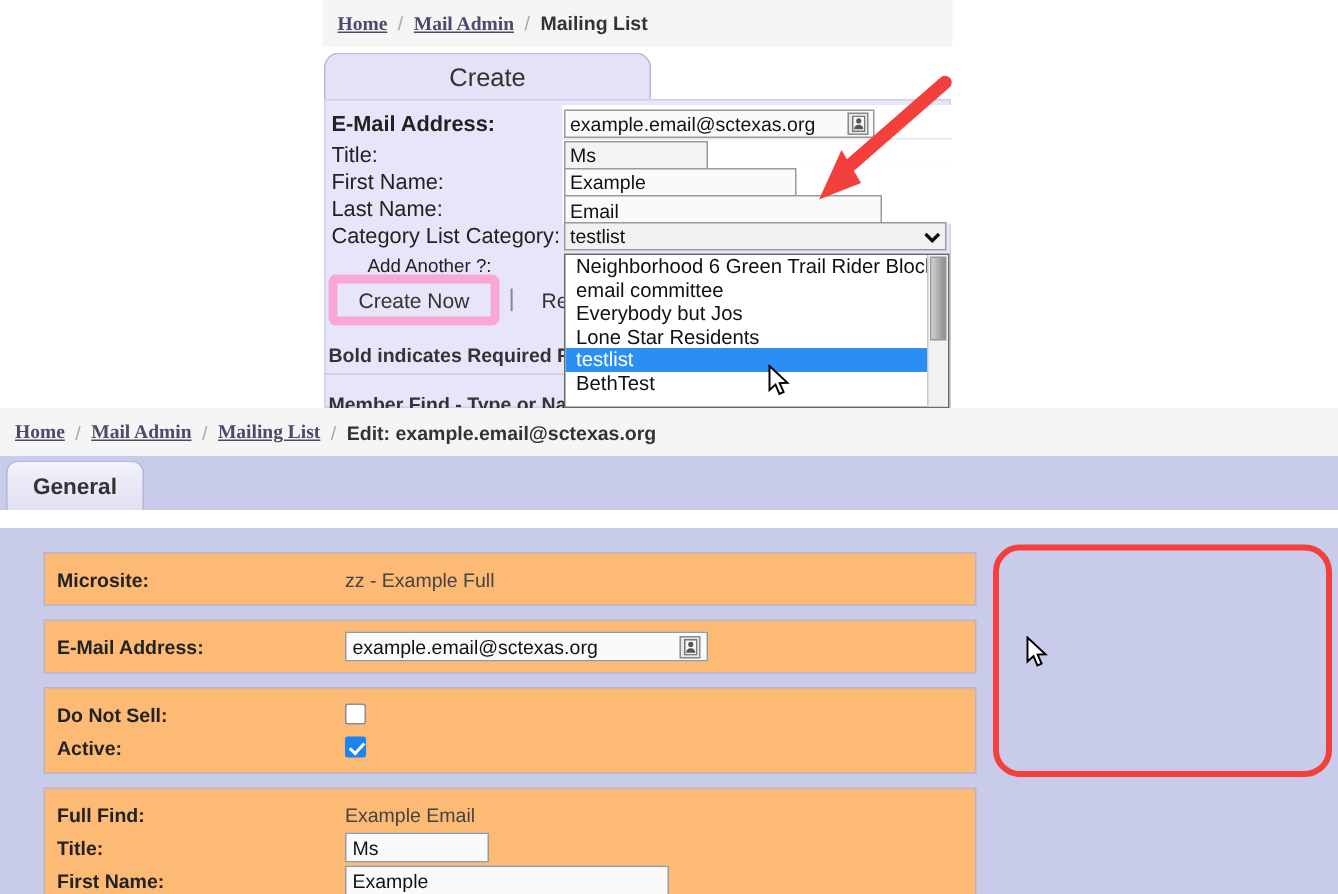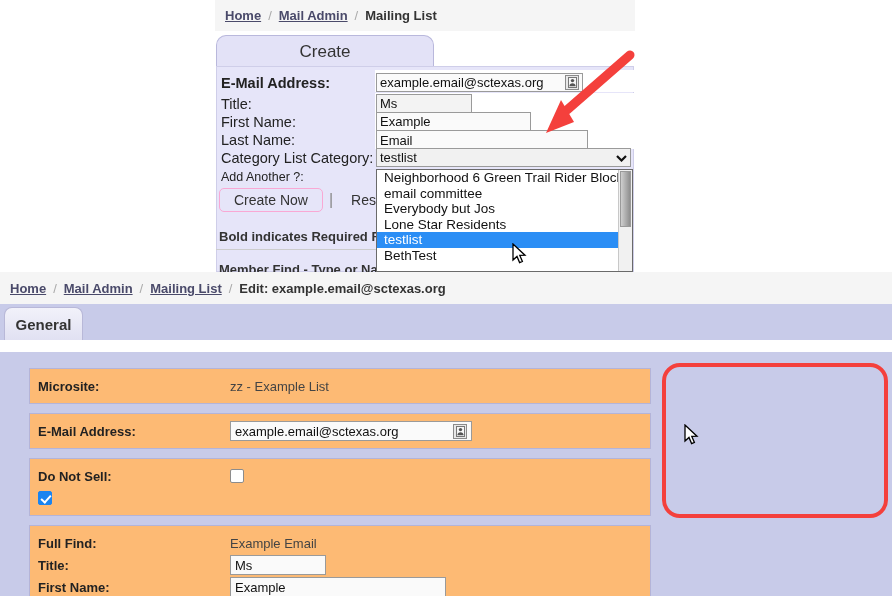--- a/index.html
+++ b/index.html
@@ -17,21 +17,21 @@
     position: absolute; left: 0; top: 0; width: 892px; height: 272px;
     background: #ffffff; overflow: hidden;
   }
   .breadcrumb-bar {
     position: absolute; background: #f5f5f5;
     font-size: 13px; color: #333; font-weight: bold;
     display: flex; align-items: center; gap: 7px;
     padding-left: 10px;
   }
   #top-breadcrumb { left: 215px; top: 0; width: 420px; height: 31px; }
-  .bc-link { color: #4a4a6a; text-decoration: underline; cursor: pointer; }
+  .bc-link { color: #4a4a6a; text-decoration: underline; cursor: pointer; font-family: Liberation Serif, serif; }
   .bc-sep { color: #aaa; font-weight: normal; }
   .bc-current { color: #333; }
 
   
   #create-tab {
     position: absolute; left: 216px; top: 35px; width: 218px; height: 32px;
     background: #e3e2f7; border: 1px solid #b9b8dc; border-bottom: none;
     border-radius: 10px 10px 0 0;
     font-size: 17px; color: #333;
     display: flex; align-items: center; justify-content: center;
@@ -65,21 +65,21 @@
   
   .white-strip { position: absolute; background: #ffffff; }
 
   #btn-row { position: absolute; left: 219px; top: 186px; height: 28px;
              display: flex; align-items: center; }
   .btn {
     font-size: 14px; color: #333; background: transparent;
     padding: 3px 12px; white-space: nowrap;
   }
   #create-now-btn {
-    border: 1px solid #f9a8d4; border-radius: 5px; padding: 3px 14px;
+    border: 6px solid #f9a8d4; border-radius: 5px; padding: 3px 14px;
     background: transparent; color: #333; font-size: 14px;
   }
   .btn-sep { color: #888; padding: 0 6px; }
 
   #bold-note {
     position: absolute; left: 219px; top: 229px;
     font-size: 13px; font-weight: bold; color: #333;
   }
   #bold-note-line {
     position: absolute; left: 216px; top: 249px; width: 250px; height: 1px;
@@ -119,21 +119,21 @@
     position: absolute; left: 0; top: 272px; width: 892px; height: 324px;
     background: #c8cbe9;
   }
   #bottom-breadcrumb {
     position: absolute; left: 0; top: 0; width: 892px; height: 32px;
     background: #f5f5f5;
     font-size: 13px; font-weight: bold; color: #333;
     display: flex; align-items: center; gap: 7px; padding-left: 10px;
   }
   #general-tab {
-    position: absolute; left: 4px; top: 35px; width: 79px; height: 34px;
+    position: absolute; left: 4px; top: 35px; width: 92px; height: 34px;
     background: linear-gradient(to bottom, #f2f2fa, #e0e0f2);
     border: 1px solid #b8b8d8; border-bottom: none;
     border-radius: 8px 8px 0 0;
     font-size: 15px; font-weight: bold; color: #333;
     display: flex; align-items: center; justify-content: center;
   }
   #tab-strip {
     position: absolute; left: 0; top: 68px; width: 892px; height: 12px;
     background: #ffffff;
   }
@@ -252,21 +252,21 @@
           <div class="finput" style="width:255px; background:#f1f1f1; justify-content:space-between;">
             <span>testlist</span>
             <span>
               <svg width="11" height="7" viewBox="0 0 11 7">
                   <path d="M1 1l4.5 4.5L10 1" stroke="#111" stroke-width="2.2" fill="none"></path>
                 </svg>
             </span>
           </div>
         </div>
 
-        <div class="form-row" style="top:100px;">
+        <div class="form-row" style="top:100px;margin-left:24px;">
           <span class="flabel" style="width:155px; font-size:12.5px;">Add Another ?:</span>
         </div>
 
       </div>
     </div>
 
     <div id="btn-row">
       <span id="create-now-btn">Create Now</span>
       <span class="btn-sep">|</span>
       <span class="btn">Reset</span>
@@ -321,21 +321,21 @@
       <span>General</span>
     </div>
     <div id="tab-strip"></div>
     <div id="tab-strip-under"></div>
 
     <div id="main-form">
 
       <div class="fieldset">
         <div class="frow">
           <span class="frow-label">Microsite:</span>
-          <span class="frow-static">zz - Example List</span>
+          <span class="frow-static">zz - Example Full</span>
         </div>
       </div>
 
       <div class="fieldset">
         <div class="frow">
           <span class="frow-label">E-Mail Address:</span>
           <div class="inp" style="width:242px; justify-content:space-between;">
             <span>example.email@sctexas.org</span>
             <span class="contact-icon">
               <svg width="9" height="11" viewBox="0 0 9 11">
@@ -347,20 +347,21 @@
           </div>
         </div>
       </div>
 
       <div class="fieldset">
         <div class="frow">
           <span class="frow-label">Do Not Sell:</span>
           <span class="chk"></span>
         </div>
         <div class="frow">
+          <span class="frow-label">Active:</span>
           <span class="chk on"></span>
         </div>
       </div>
 
       <div class="fieldset">
         <div class="frow">
           <span class="frow-label">Full Find:</span>
           <span class="frow-static">Example Email</span>
         </div>
         <div class="frow">

